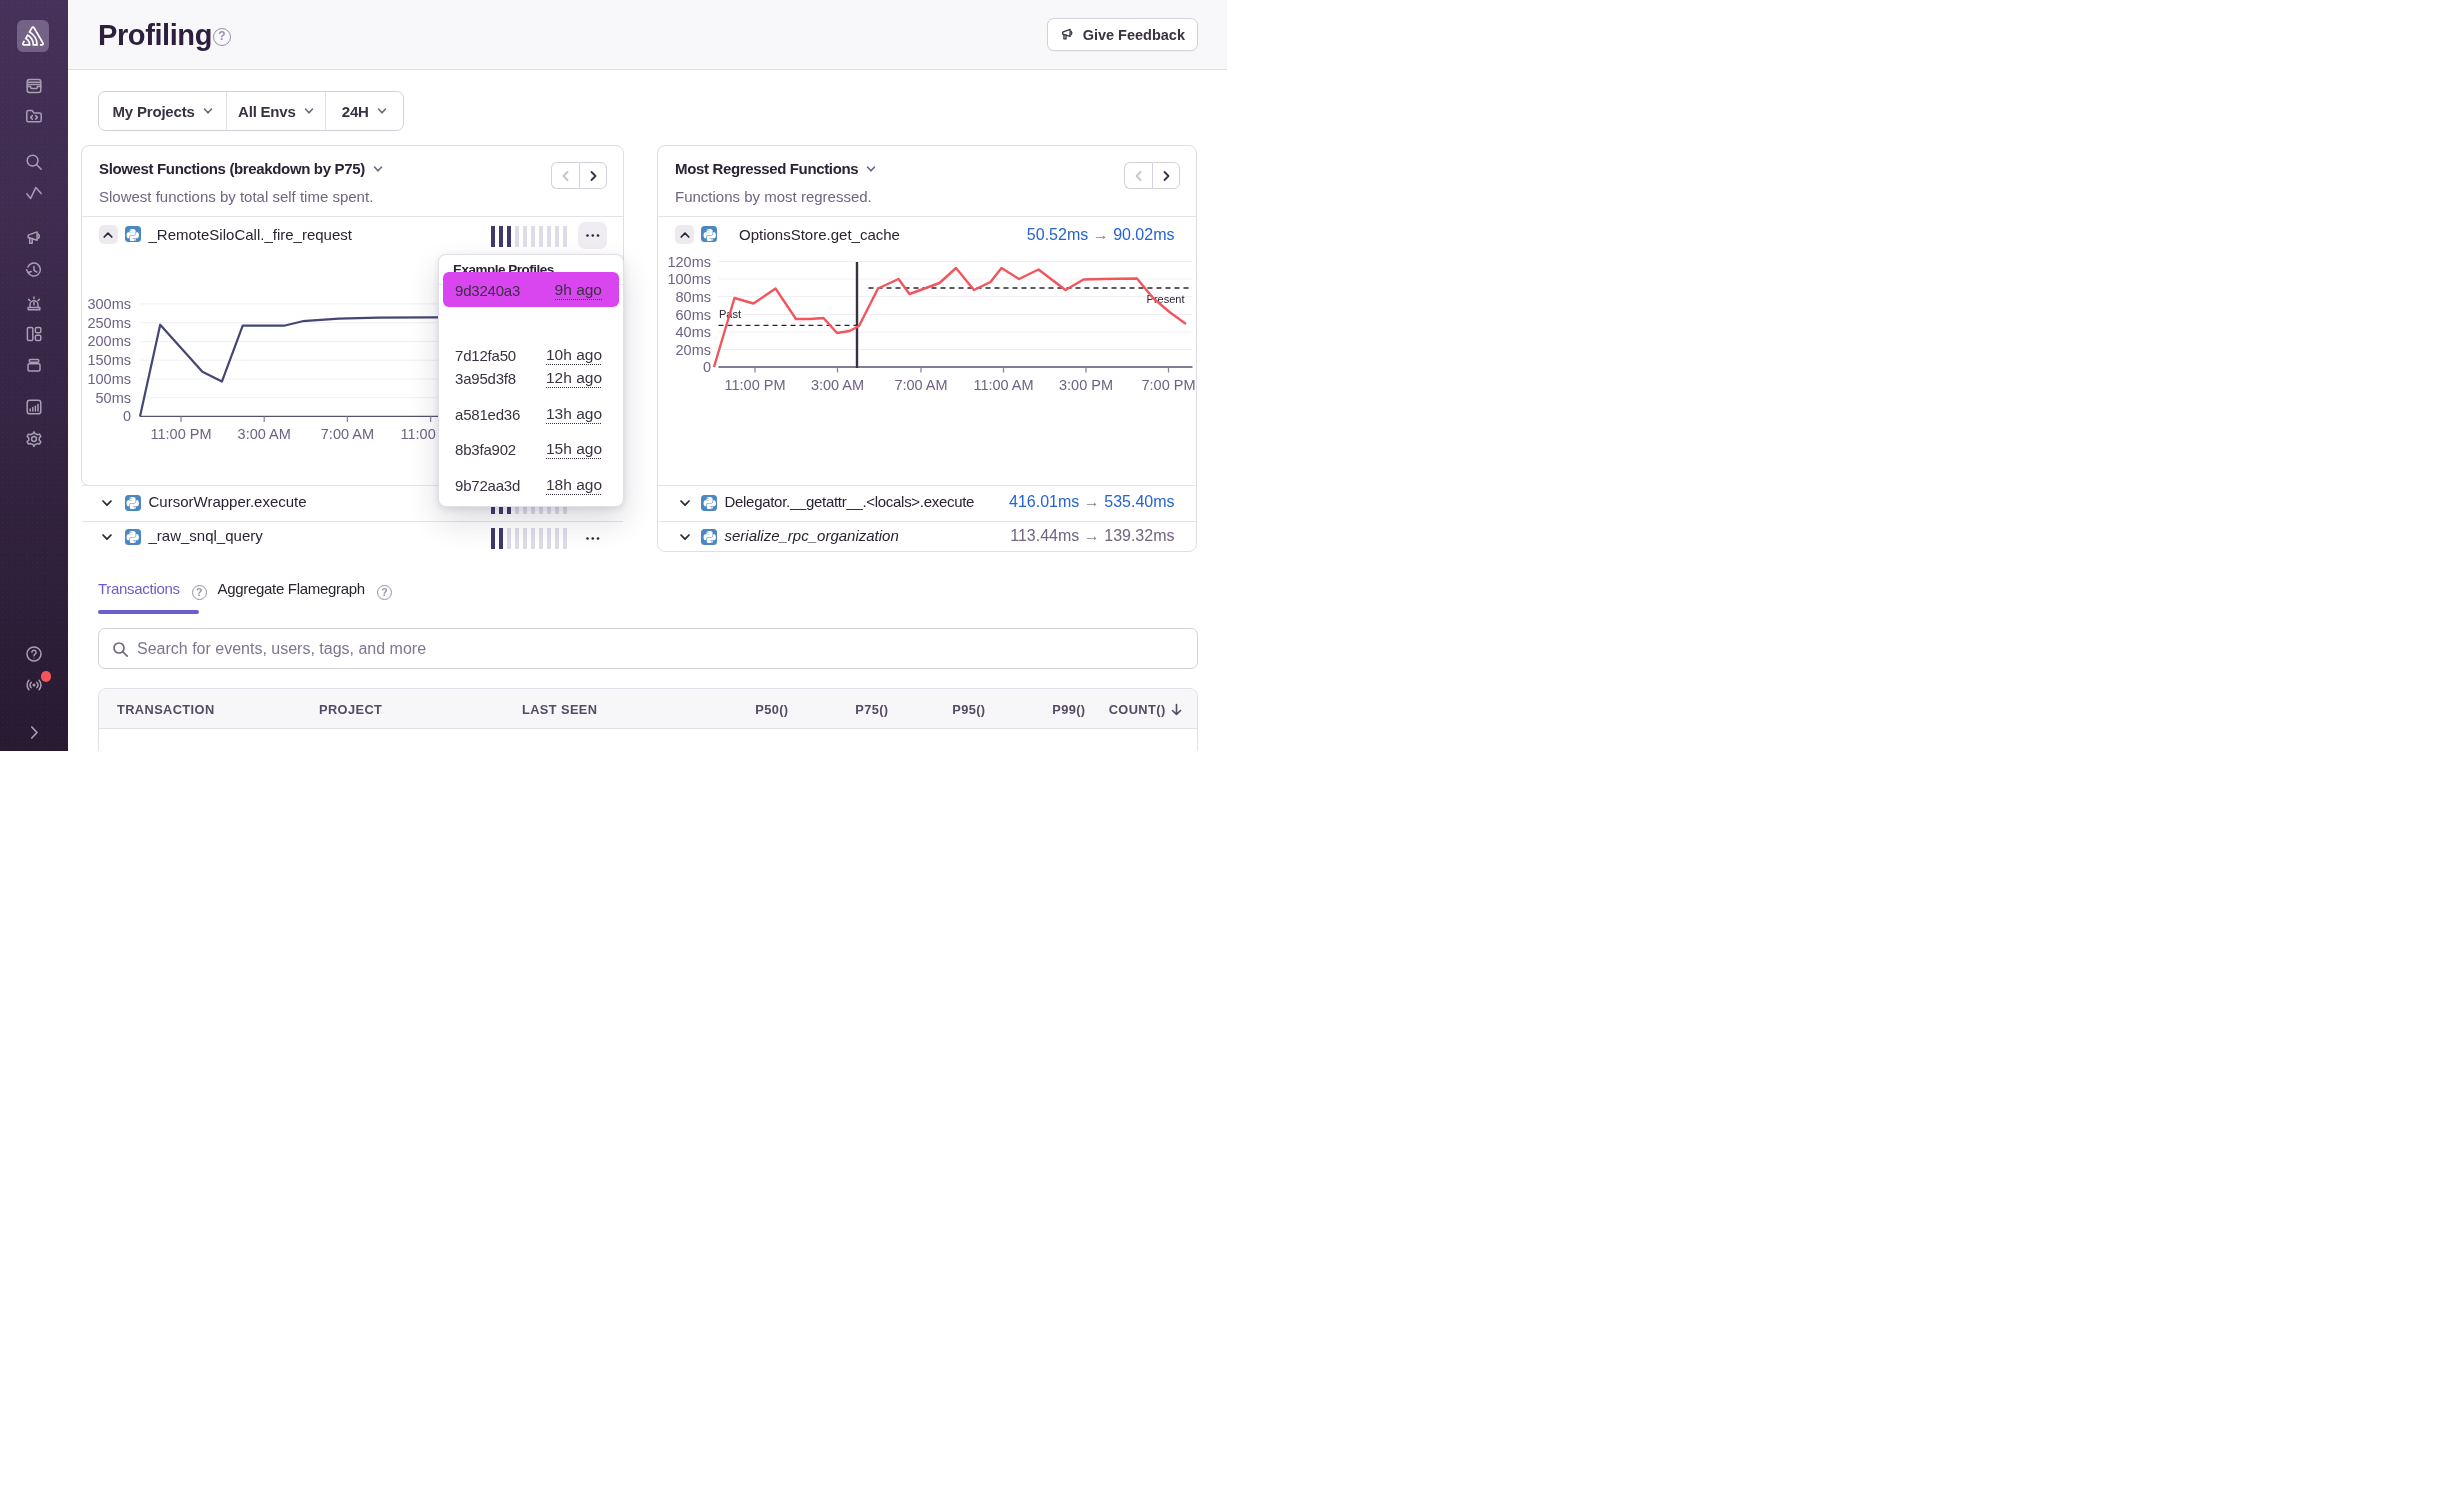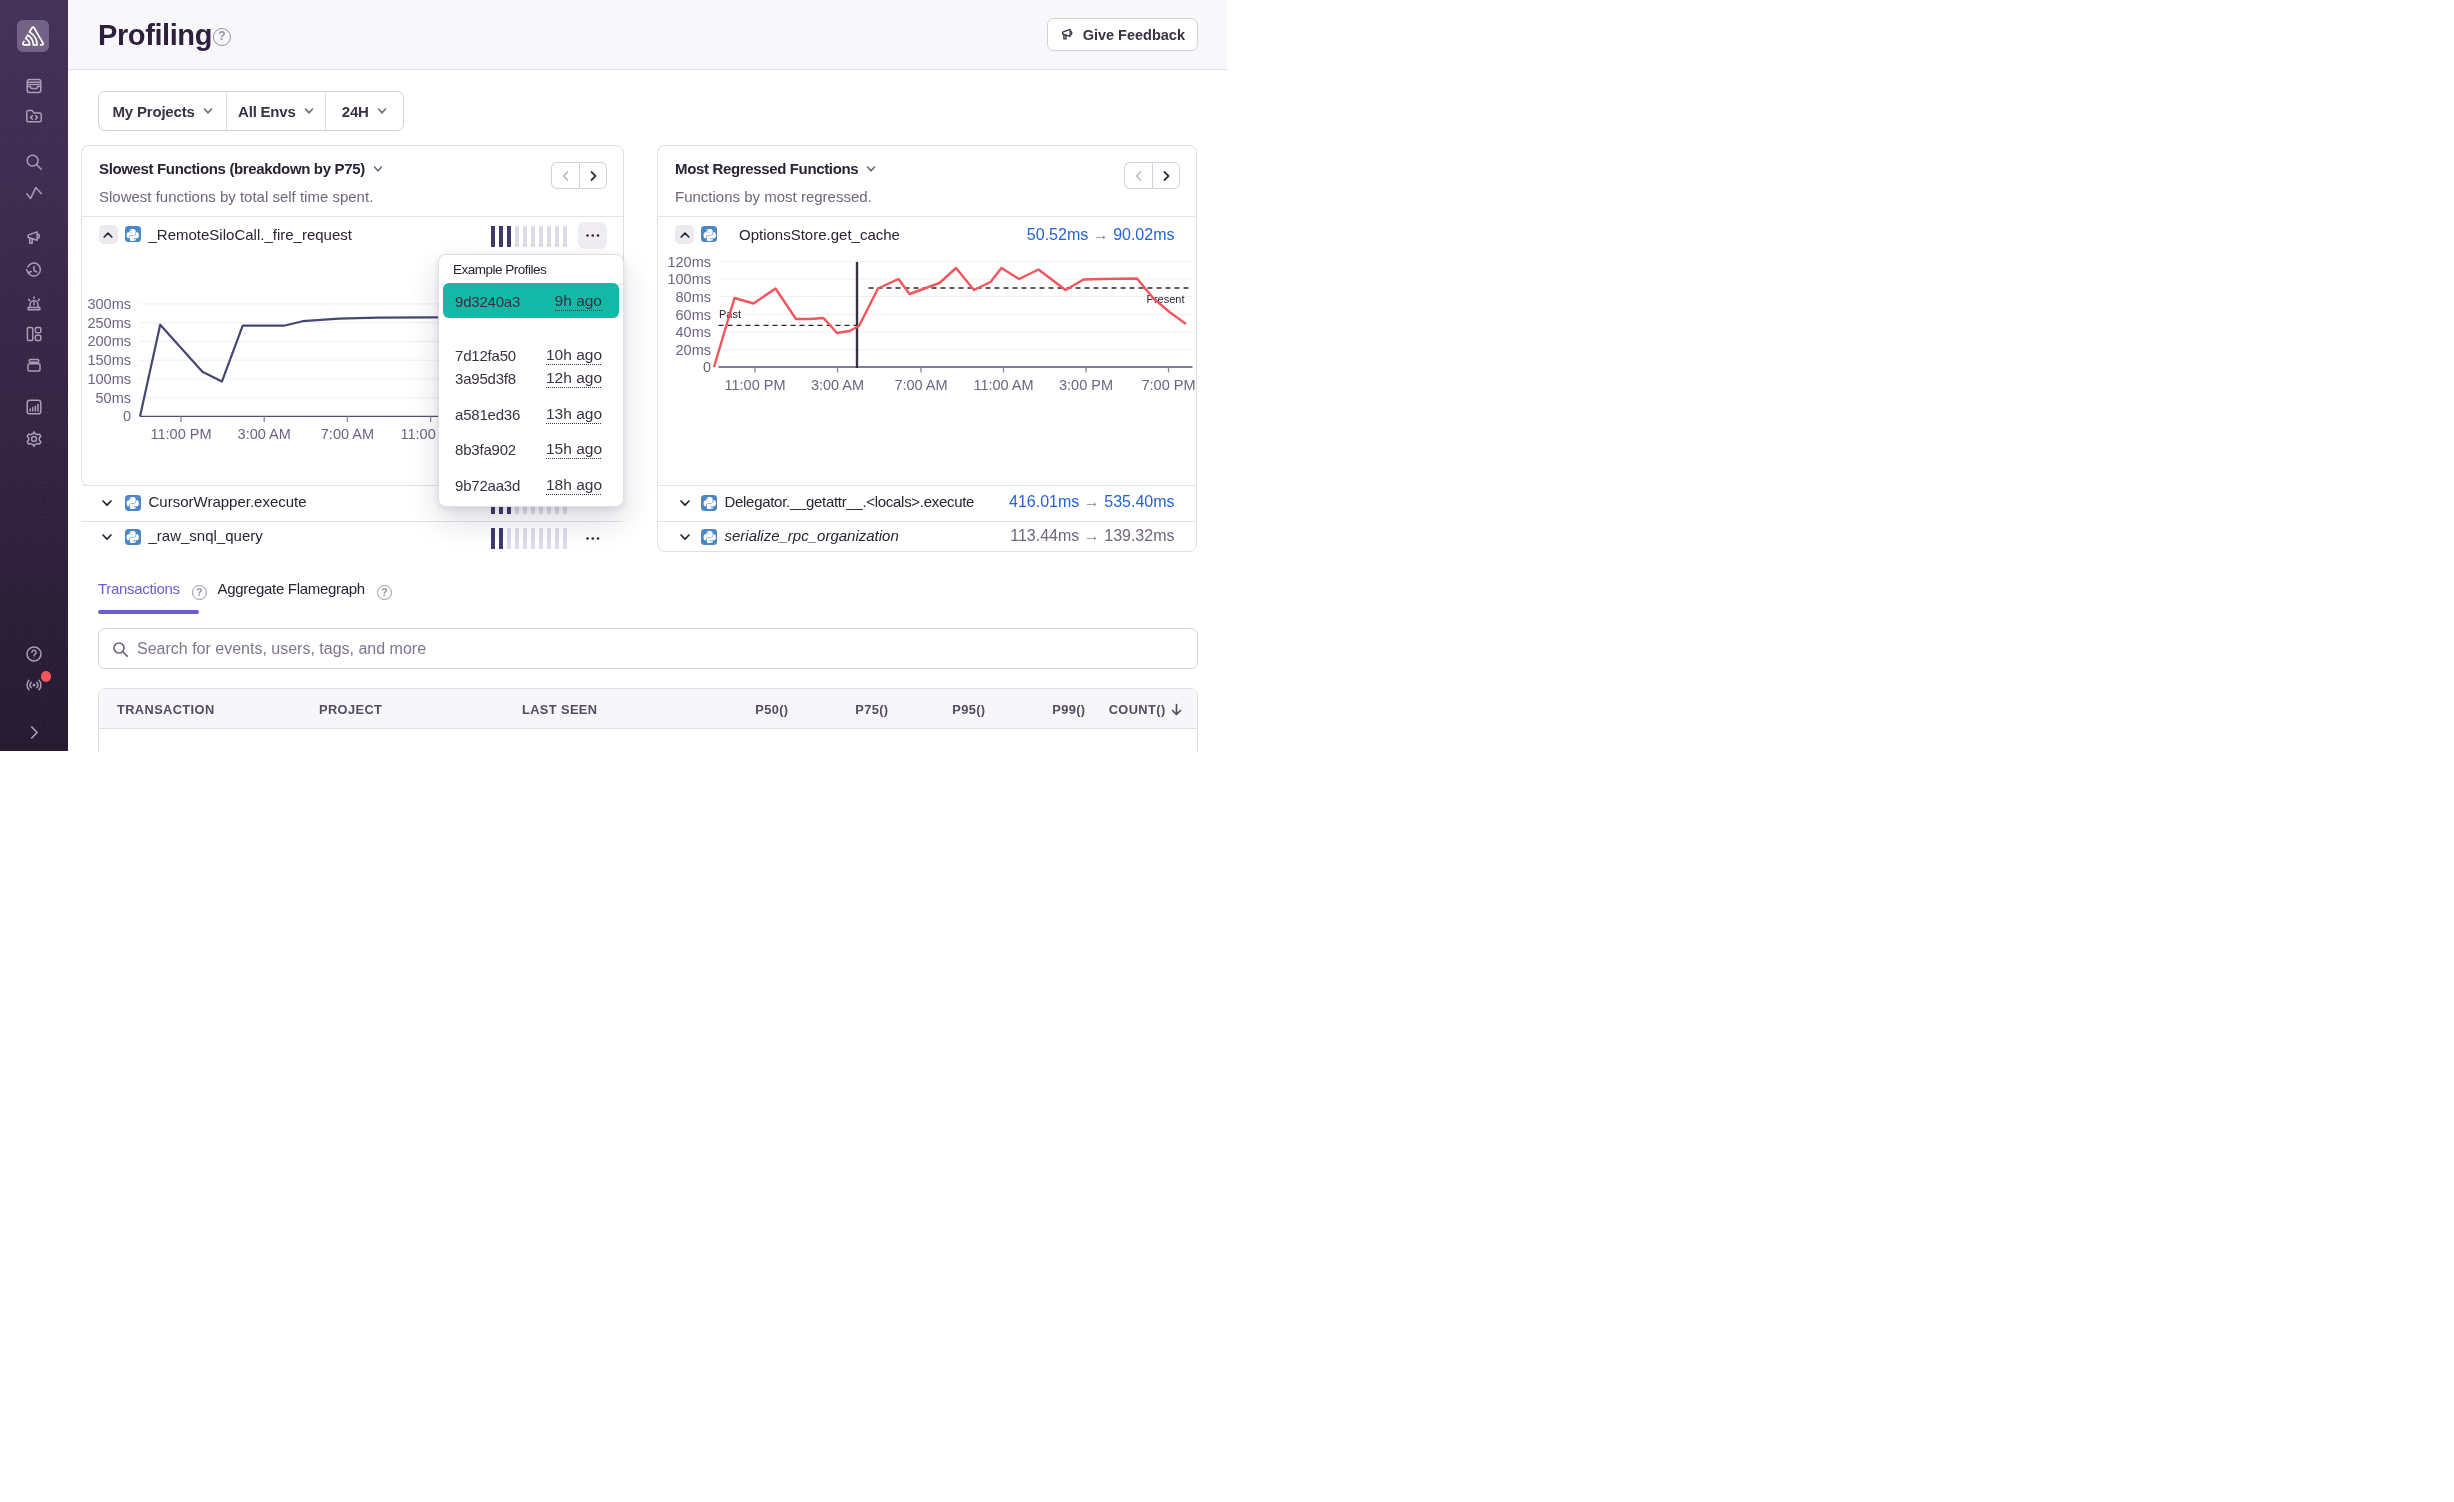--- a/index.html
+++ b/index.html
@@ -53,21 +53,21 @@
     display:flex; align-items:center; justify-content:center; }
   .pyicon svg { width:13px; height:13px; }
   .fname { position:absolute; font-size:15px; color:#2b2233; white-space:nowrap; }
   .rowchev { position:absolute; width:14px; height:14px; color:#2b2233; }
   .vals { position:absolute; font-size:16px; white-space:nowrap; text-align:right; }
   .blue { color:#2563d4; }
   .grayval { color:#71657f; }
   
   #popup { position:absolute; left:438px; top:254px; width:186px; height:253px; background:#fff;
     border:1px solid #e2dee8; border-radius:8px; box-shadow:0 14px 30px rgba(40,30,60,.16),0 2px 6px rgba(40,30,60,.10); z-index:30; }
-  #popup .ptitle { position:absolute; left:14px; top:7px; font-size:13.5px; letter-spacing:-0.5px; font-weight:400; color:#2b2233; }
+  #popup .ptitle { position:absolute; left:14px; top:7px; font-size:13.5px; letter-spacing:-0.5px; font-weight:700; color:#2b2233; }
   #popup .pdiv { position:absolute; left:0; right:0; top:29px; height:1px; background:#e8e5ec; }
   .prow { position:absolute; left:4px; right:4px; height:35px; }
   .prow .hash { position:absolute; left:12px; top:50%; transform:translateY(-50%); font-size:15px; letter-spacing:-0.2px; color:#3a3142; }
   .prow .ago { position:absolute; right:17px; top:50%; transform:translateY(-50%); font-size:15.5px; color:#3a3142;
     text-decoration:underline dotted 1px; text-underline-offset:4px; }
   
   #tabs { position:absolute; left:98px; top:580px; font-size:15px; letter-spacing:-0.3px; }
   #tabline { position:absolute; left:98px; top:610px; width:101px; height:4px; background:#6a5ecd; border-radius:2px; }
   #search { position:absolute; left:98px; top:628px; width:1100px; height:41px; background:#fff;
     border:1px solid #d5d0dc; border-radius:7px; }
@@ -452,21 +452,21 @@
         </g>
       </svg>
     </div>
   <div class="fname" style="left:66.5px; top:381px;font-style:italic;">serialize_rpc_organization</div>
   <div class="vals grayval" style="right:21.5px; top:381px;">113.44ms <span style="color:#8a7f96;">→</span> 139.32ms</div>
 </div>
 
 <div id="popup">
   <div class="ptitle">Example Profiles</div>
   <div class="pdiv"></div>
-  <div class="prow" style="top:28px; background:#14b8a6; border-radius:6px;">
+  <div class="prow" style="top:17px; background:#d946ef; border-radius:6px;">
       <span class="hash">9d3240a3</span>
       <span class="ago">9h ago</span>
     </div>
   <div class="prow" style="top:82px;">
       <span class="hash">7d12fa50</span>
       <span class="ago">10h ago</span>
     </div>
   <div class="prow" style="top:105px;">
       <span class="hash">3a95d3f8</span>
       <span class="ago">12h ago</span>

